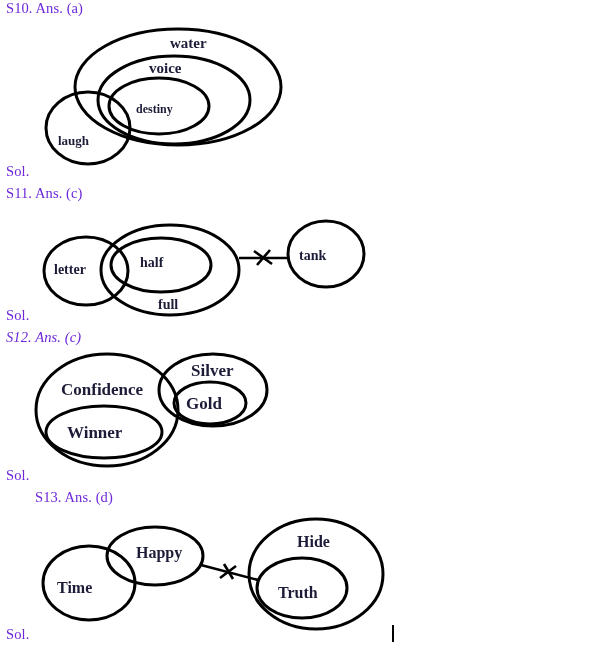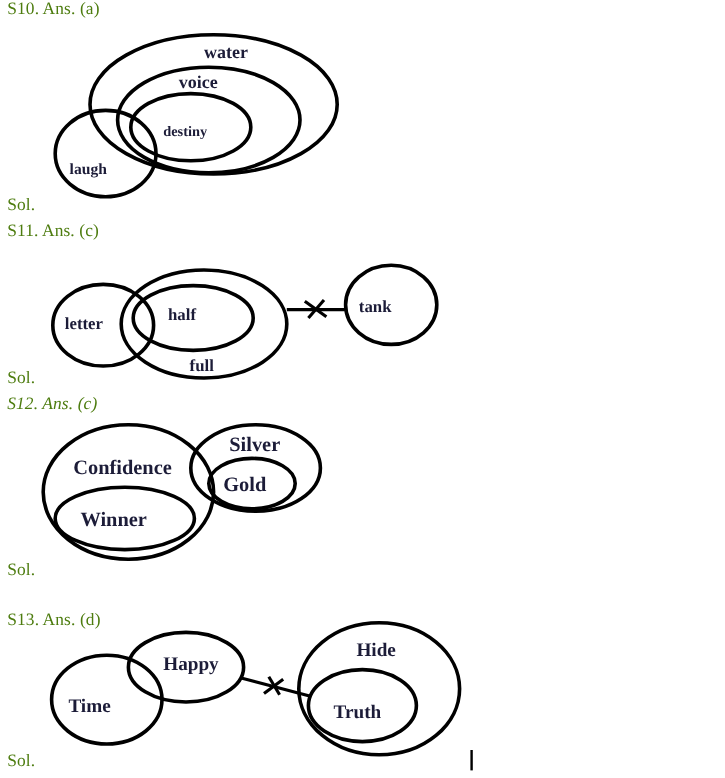--- a/index.html
+++ b/index.html
@@ -1,19 +1,19 @@
 <!DOCTYPE html>
 <html><head>
 <meta charset="utf-8">
 <style>
   html, body { margin: 0; padding: 0; background: #ffffff; }
   body { width: 604px; height: 648px; position: relative; overflow: hidden;
          font-family: "DejaVu Serif", "Liberation Serif", serif; }
   .line { position: absolute; left: 6px; font-family: "Liberation Serif", serif;
-          font-size: 14.5px; color: #4d7c0f; letter-spacing: 0.1px; }
+          font-size: 14.5px; color: #6d28d9; letter-spacing: 0.1px; }
   svg.dg { position: absolute; left: 0; overflow: visible; }
   svg.dg ellipse { fill: none; stroke: #000; stroke-width: 3; }
   svg.dg line { stroke: #000; stroke-width: 2.6; }
   svg.dg text { font-family: "Liberation Serif", serif; font-weight: bold; fill: #1c1c38; }
   .caret { position: absolute; left: 392px; top: 625px; width: 1.5px; height: 17px; background: #000; }
 </style>
 </head>
 <body>
 
 <div class="line" style="top:0px;">S10. Ans. (a)</div>
@@ -51,21 +51,21 @@
   <ellipse cx="104" cy="432" rx="58" ry="26"></ellipse>
   <ellipse cx="213" cy="390" rx="54" ry="36"></ellipse>
   <ellipse cx="210" cy="403" rx="36" ry="21"></ellipse>
   <text x="61" y="395" font-size="17">Confidence</text>
   <text x="67" y="438" font-size="17">Winner</text>
   <text x="191" y="376" font-size="17">Silver</text>
   <text x="186" y="409" font-size="17">Gold</text>
 </svg>
 <div class="line" style="top:467px;">Sol.</div>
 
-<div class="line" style="top:509px;">S13. Ans. (d)</div>
+<div class="line" style="top:489px;margin-left:29px;">S13. Ans. (d)</div>
 <svg class="dg" style="top:0;" width="604" height="648">
   <ellipse cx="89" cy="583" rx="46" ry="37"></ellipse>
   <ellipse cx="155" cy="556" rx="48" ry="29"></ellipse>
   <ellipse cx="316" cy="574" rx="67" ry="55"></ellipse>
   <ellipse cx="302" cy="588" rx="45" ry="30"></ellipse>
   <line x1="201" y1="565" x2="258" y2="580"></line>
   <line x1="224" y1="564" x2="233" y2="579"></line>
   <line x1="220" y1="578" x2="236" y2="566"></line>
   <text x="57" y="593" font-size="16">Time</text>
   <text x="136" y="558" font-size="16">Happy</text>

